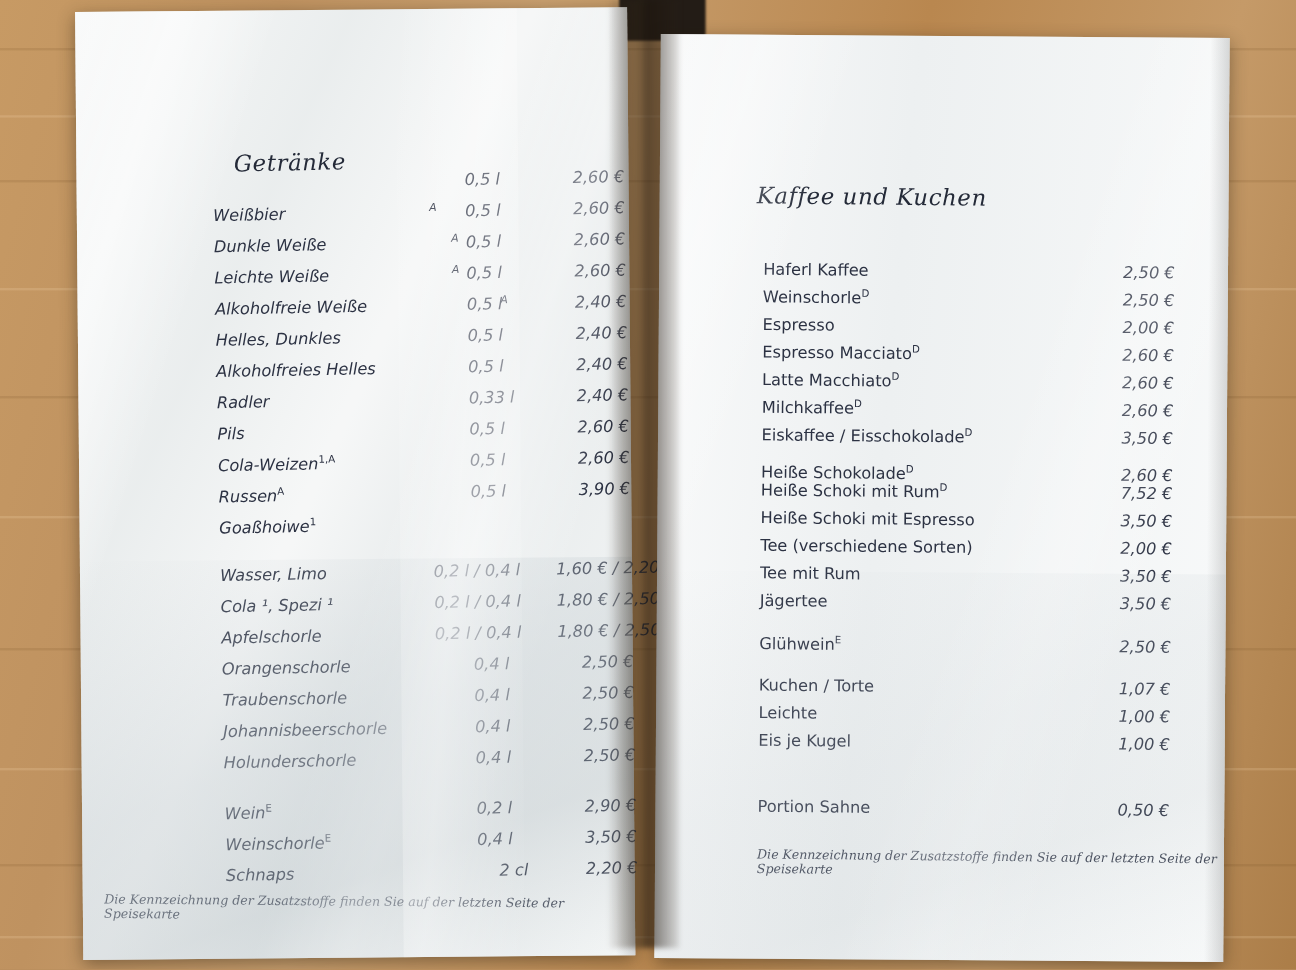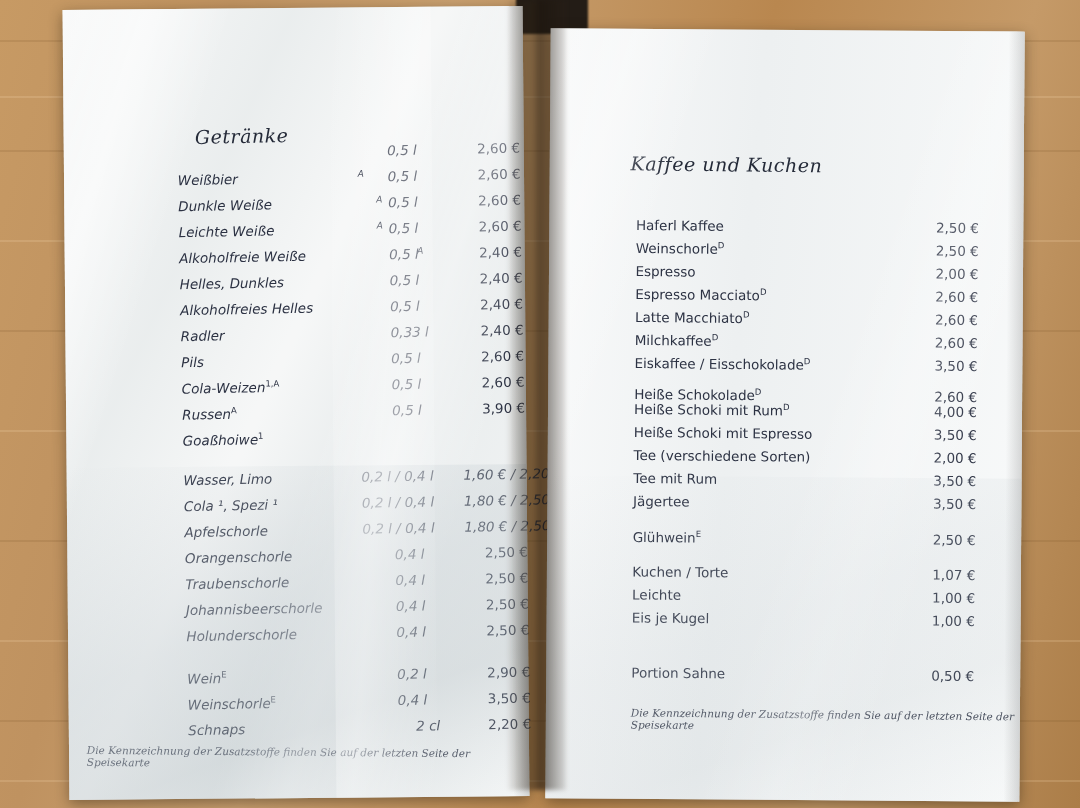--- a/index.html
+++ b/index.html
@@ -135,20 +135,21 @@
     font-style: normal;
   }
   .row .size {
     position: absolute;
     white-space: nowrap;
     font-style: italic;
   }
   .row .price {
     position: absolute;
     white-space: nowrap;
+    font-style: italic;
     text-align: center;
   }
 
   
   .lp .row { left: 116px; }
   .lp .row .size { left: 210px; }
   .lp .row .price { left: 300px; }
   .lp .row.combo .size { left: 178px; width: 210px; }
 
   
@@ -361,21 +362,21 @@
       <div class="row" style="top:326px">
         <span class="name"><span>Eiskaffee / Eisschokolade</span><sup>D</sup></span>
         <span class="price">3,50 €</span>
       </div>
       <div class="row" style="top:357px">
         <span class="name"><span>Heiße Schokolade</span><sup>D</sup></span>
         <span class="price">2,60 €</span>
       </div>
       <div class="row" style="top:372px">
         <span class="name"><span>Heiße Schoki mit Rum</span><sup>D</sup></span>
-        <span class="price">4,00 €</span>
+        <span class="price">7,52 €</span>
       </div>
       <div class="row" style="top:395px">
         <span class="name"><span>Heiße Schoki mit Espresso</span><sup></sup></span>
         <span class="price">3,50 €</span>
       </div>
       <div class="row" style="top:418px">
         <span class="name"><span>Tee (verschiedene Sorten)</span><sup></sup></span>
         <span class="price">2,00 €</span>
       </div>
       <div class="row" style="top:441px">

